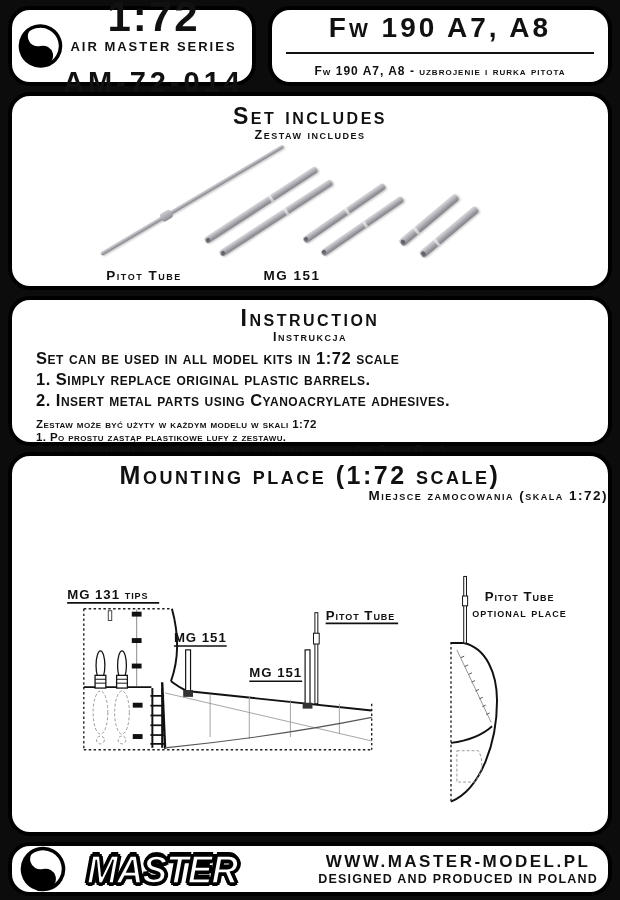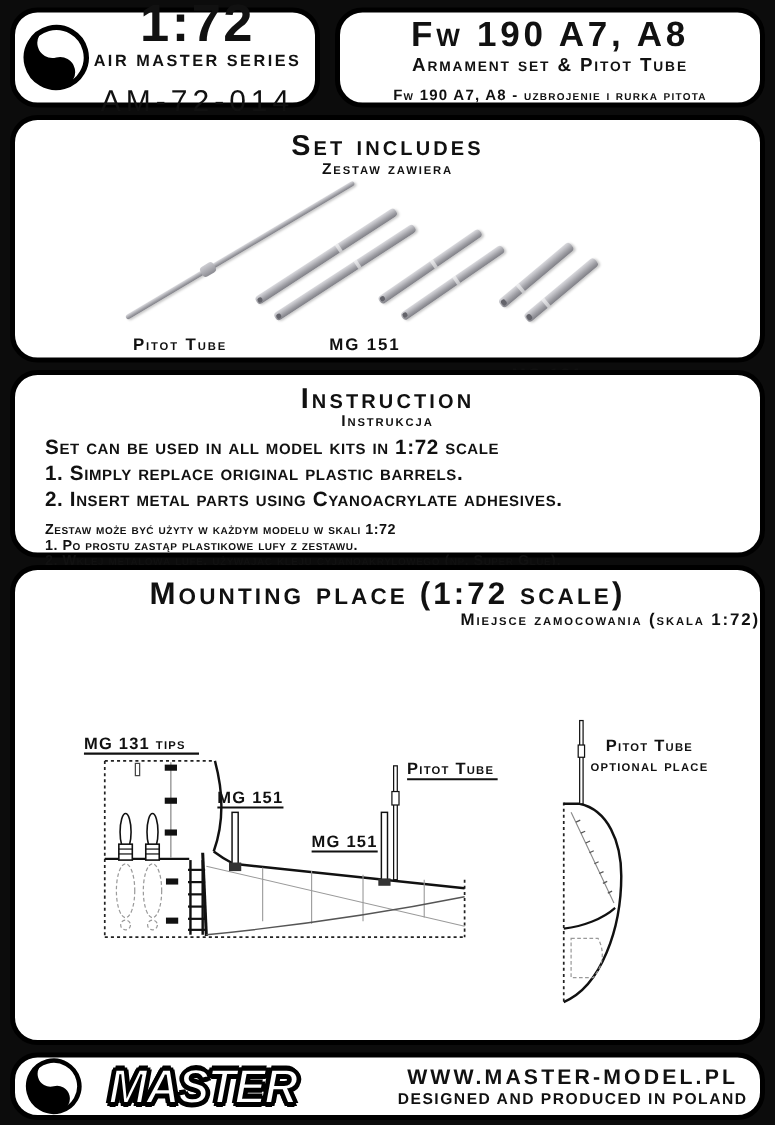--- a/index.html
+++ b/index.html
@@ -5,21 +5,21 @@
   html,body{margin:0;padding:0;background:#000;}
   .page{position:relative;width:620px;height:900px;background:#0c0c0c;overflow:hidden;
         font-family:"Liberation Sans",sans-serif;color:#111;}
   .panel{position:absolute;background:#fff;border:4px solid #000;border-radius:22px;box-sizing:border-box;}
   .sc{font-variant:small-caps;}
   
   .hl{left:8px;top:6px;width:248px;height:80px;display:flex;align-items:center;padding:2px 8px 2px 6px;}
   .hl .col{flex:1;display:flex;flex-direction:column;align-items:center;line-height:1;}
   .scale-big{font-size:42px;font-weight:800;letter-spacing:2px;}
   .series{font-size:13px;font-weight:700;letter-spacing:2px;margin-top:2px;white-space:nowrap;}
-  .code{font-size:24px;font-weight:400;letter-spacing:4px;margin-top:15px;white-space:nowrap;}
+  .code{font-size:29px;font-weight:700;letter-spacing:4px;margin-top:15px;white-space:nowrap;}
   
   .hr{left:268px;top:6px;width:344px;height:80px;display:flex;flex-direction:column;align-items:center;
       justify-content:space-between;padding:4px 14px;}
   .title-big{font-size:28px;font-weight:800;letter-spacing:3px;line-height:1;white-space:nowrap;}
   .title-sub{font-size:15px;font-weight:700;letter-spacing:1.5px;margin-top:2px;white-space:nowrap;}
   .hr .rule{width:100%;height:2.5px;background:#111;margin:4px 0 4px 0;}
   .title-pl{font-size:12px;font-weight:700;letter-spacing:1px;white-space:nowrap;}
   
   .sect-h{position:absolute;left:0;right:0;text-align:center;line-height:1.08;}
   .h-en{font-size:23px;font-weight:800;letter-spacing:2.5px;}
@@ -74,29 +74,28 @@
     </svg>
     <div class="col">
       <div class="scale-big">1:72</div>
       <div class="series sc">AIR MASTER SERIES</div>
       <div class="code">AM-72-014</div>
     </div>
   </div>
 
   <div class="panel hr">
     <div class="title-big sc">Fw 190 A7, A8</div>
-    <div class="title-sub sc">Armament set &amp; Pitot Tube</div>
     <div class="rule"></div>
     <div class="title-pl sc">Fw 190 A7, A8 - uzbrojenie i rurka pitota</div>
   </div>
 
   <div class="panel set">
     <div class="sect-h" style="top:8px;">
       <div class="h-en sc">Set includes</div>
-      <div class="h-pl sc">Zestaw zawiera</div>
+      <div class="h-pl sc">Zestaw includes</div>
     </div>
 
     <div class="rod" style="left:180px;top:104px;width:212px;height:3.5px;transform:translate(-50%,-50%) rotate(-30.7deg);">
       <div class="fit" style="left:36%;"></div>
     </div>
     <div class="rod" style="left:249px;top:109px;width:133px;height:7px;transform:translate(-50%,-50%) rotate(-33deg);">
       <div class="bore"></div>
         <div class="band" style="left:58%;"></div>
     </div>
     <div class="rod" style="left:264px;top:122px;width:133px;height:7px;transform:translate(-50%,-50%) rotate(-33deg);">

